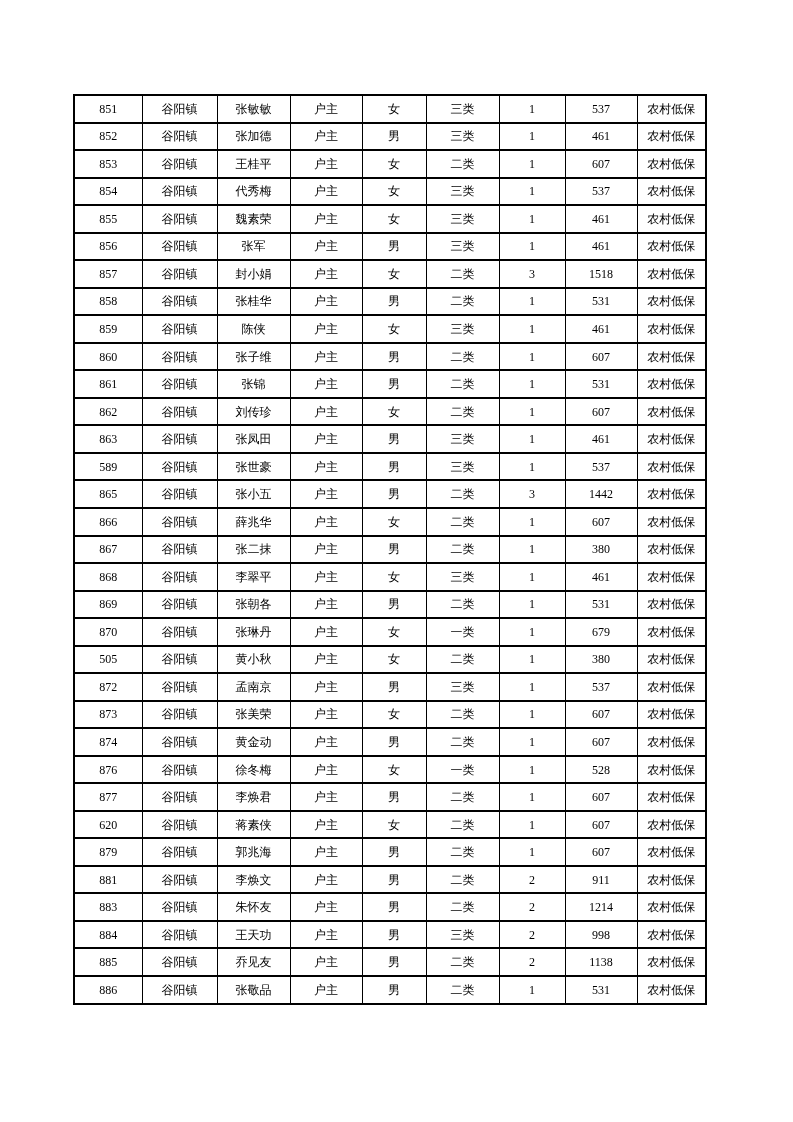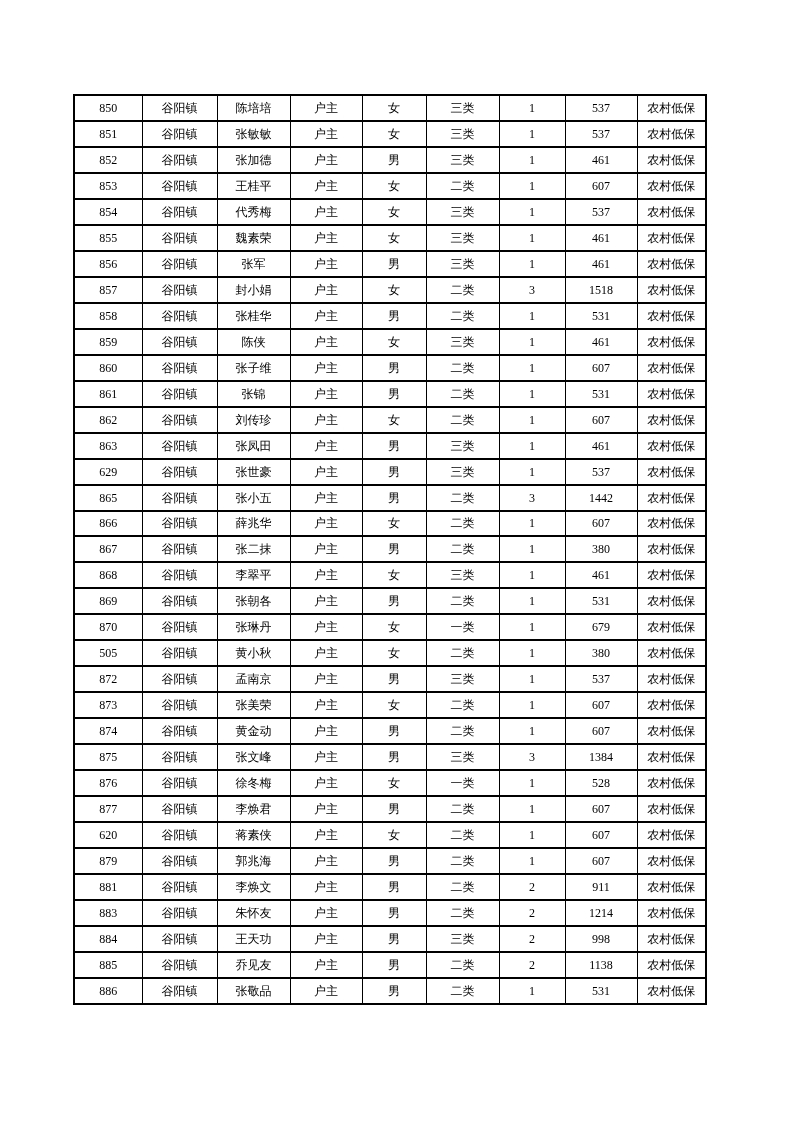--- a/index.html
+++ b/index.html
@@ -60,31 +60,20 @@
         <col class="c3">
         <col class="c4">
         <col class="c5">
       <col class="c6">
         <col class="c7">
         <col class="c8">
         <col class="c9">
     </colgroup>
     <tbody>
         <tr>
-          <td>850</td>
-          <td>谷阳镇</td>
-          <td>陈培培</td>
-          <td>户主</td>
-          <td>女</td>
-          <td>三类</td>
-          <td>1</td>
-          <td>537</td>
-          <td>农村低保</td>
-        </tr>
-        <tr>
           <td>851</td>
           <td>谷阳镇</td>
           <td>张敏敏</td>
           <td>户主</td>
           <td>女</td>
           <td>三类</td>
           <td>1</td>
           <td>537</td>
           <td>农村低保</td>
         </tr>
@@ -214,21 +203,21 @@
           <td>谷阳镇</td>
           <td>张凤田</td>
           <td>户主</td>
           <td>男</td>
           <td>三类</td>
           <td>1</td>
           <td>461</td>
           <td>农村低保</td>
         </tr>
         <tr>
-          <td>629</td>
+          <td>589</td>
           <td>谷阳镇</td>
           <td>张世豪</td>
           <td>户主</td>
           <td>男</td>
           <td>三类</td>
           <td>1</td>
           <td>537</td>
           <td>农村低保</td>
         </tr>
         <tr>
@@ -332,31 +321,20 @@
         </tr>
         <tr>
           <td>874</td>
           <td>谷阳镇</td>
           <td>黄金动</td>
           <td>户主</td>
           <td>男</td>
           <td>二类</td>
           <td>1</td>
           <td>607</td>
-          <td>农村低保</td>
-        </tr>
-        <tr>
-          <td>875</td>
-          <td>谷阳镇</td>
-          <td>张文峰</td>
-          <td>户主</td>
-          <td>男</td>
-          <td>三类</td>
-          <td>3</td>
-          <td>1384</td>
           <td>农村低保</td>
         </tr>
         <tr>
           <td>876</td>
           <td>谷阳镇</td>
           <td>徐冬梅</td>
           <td>户主</td>
           <td>女</td>
           <td>一类</td>
           <td>1</td>

